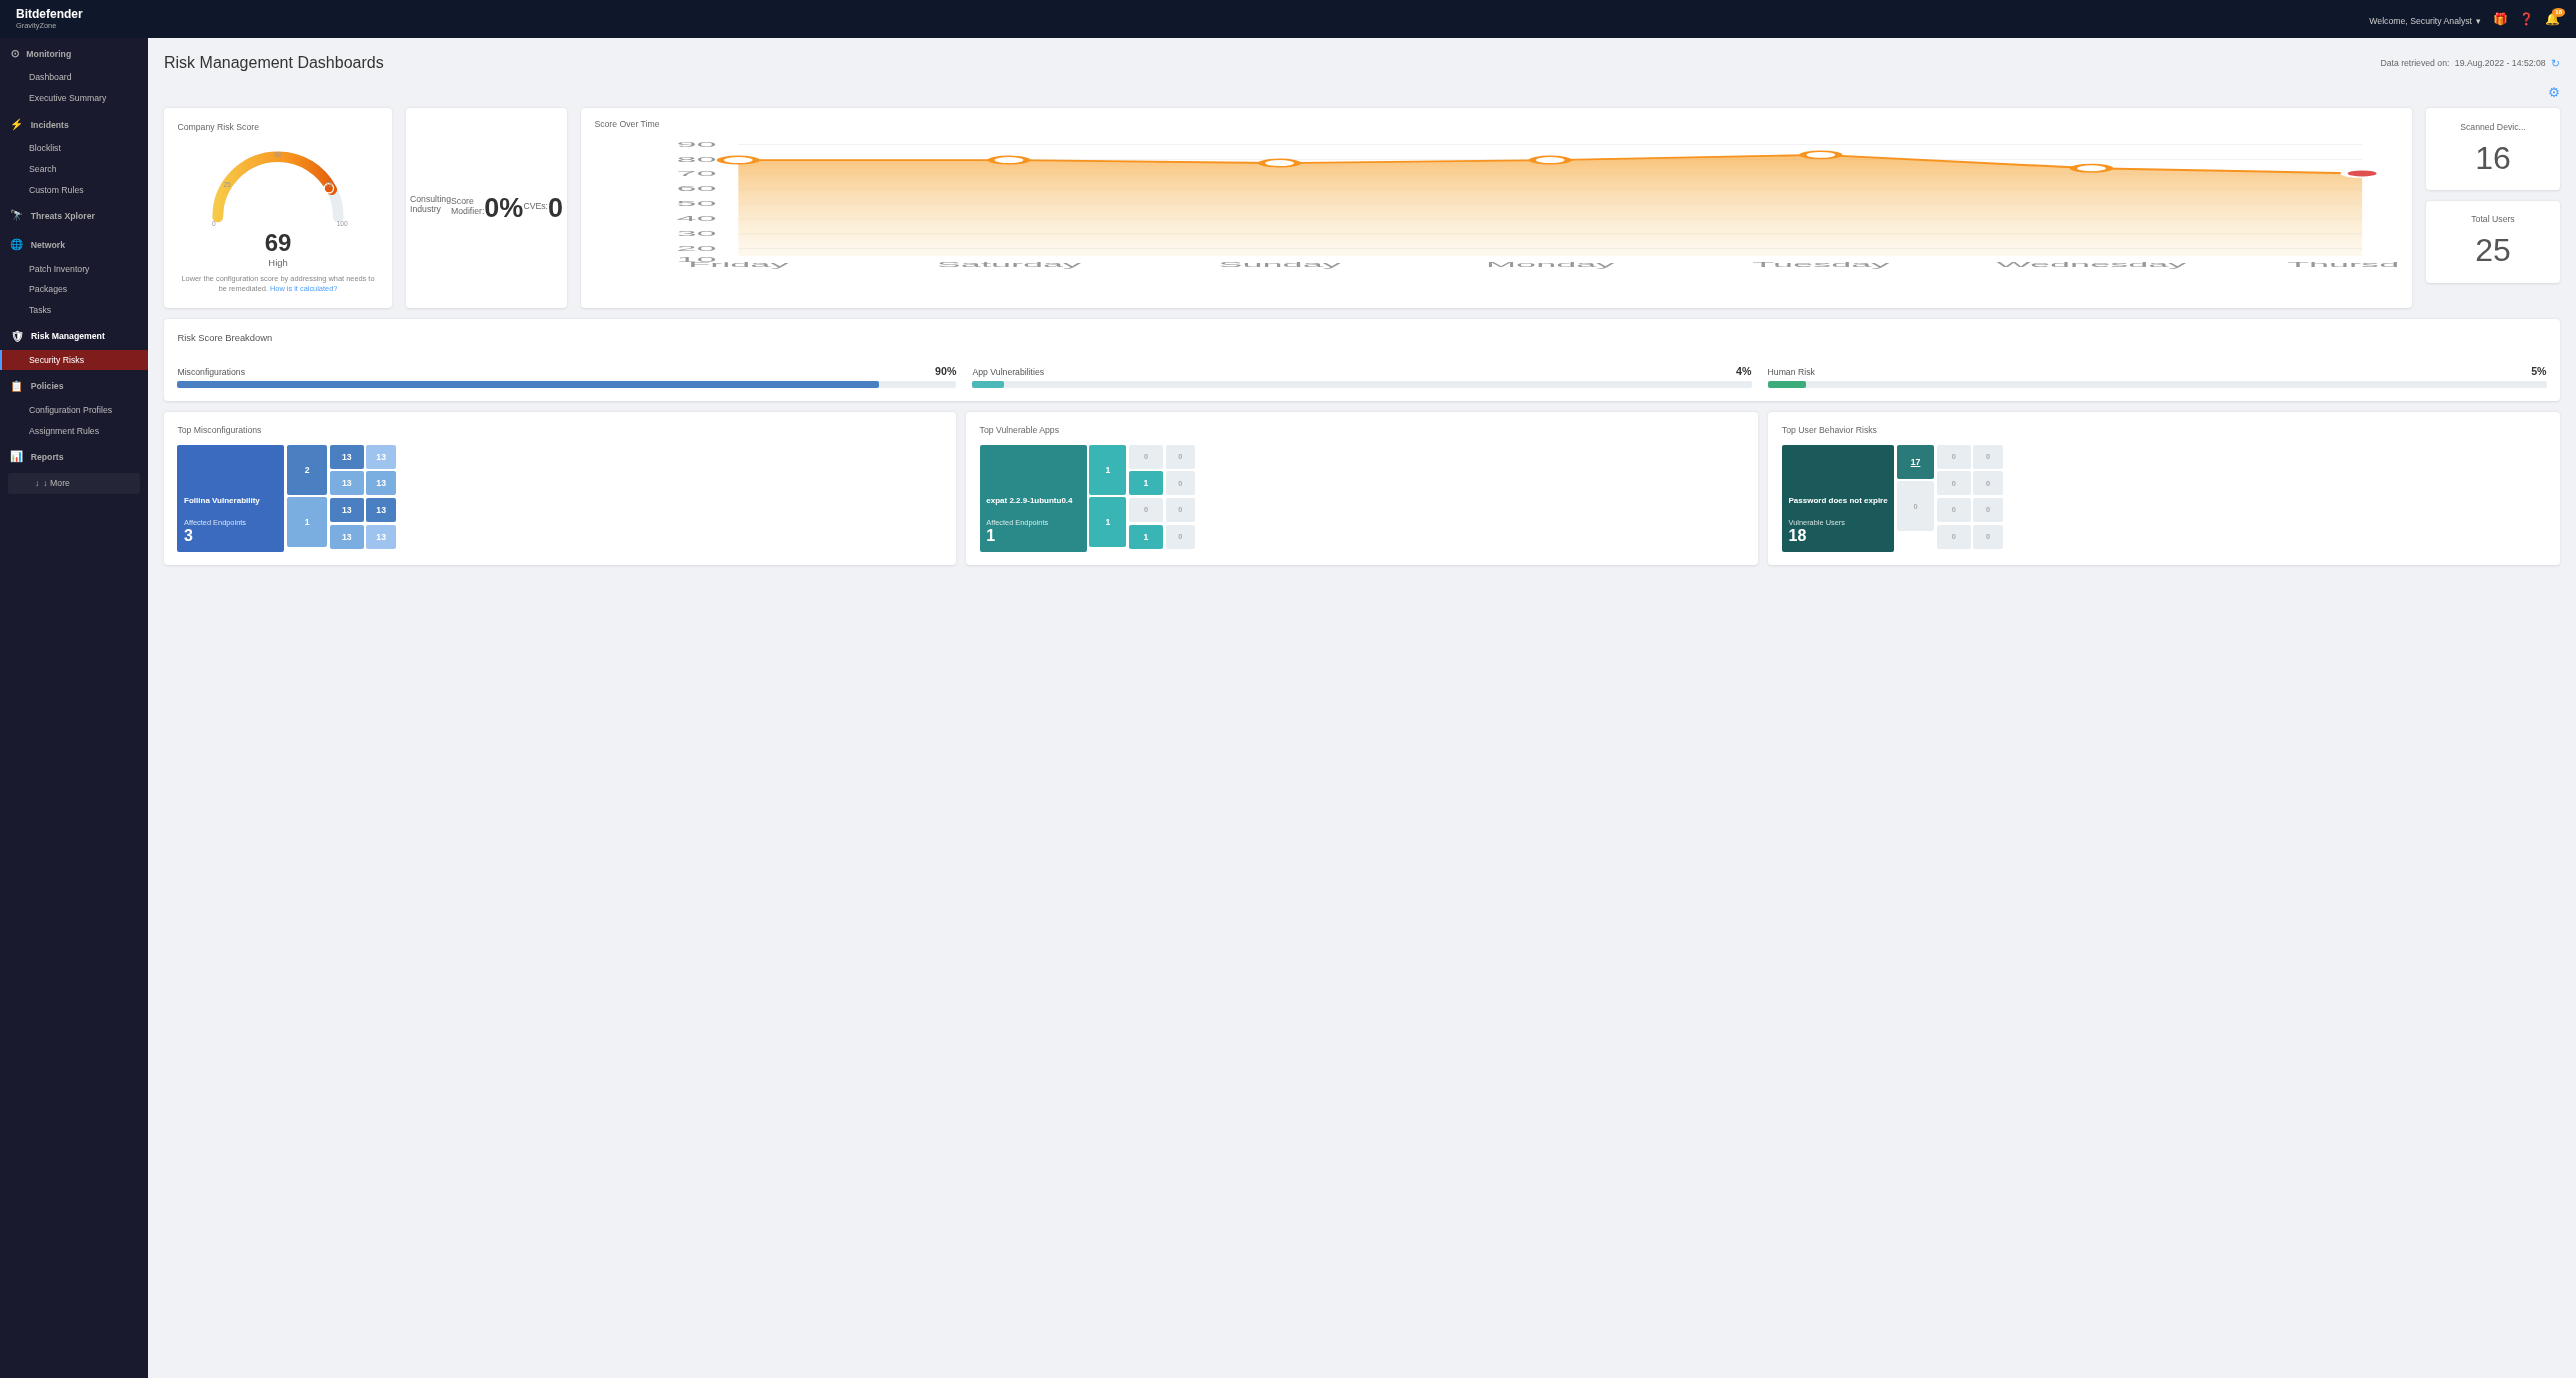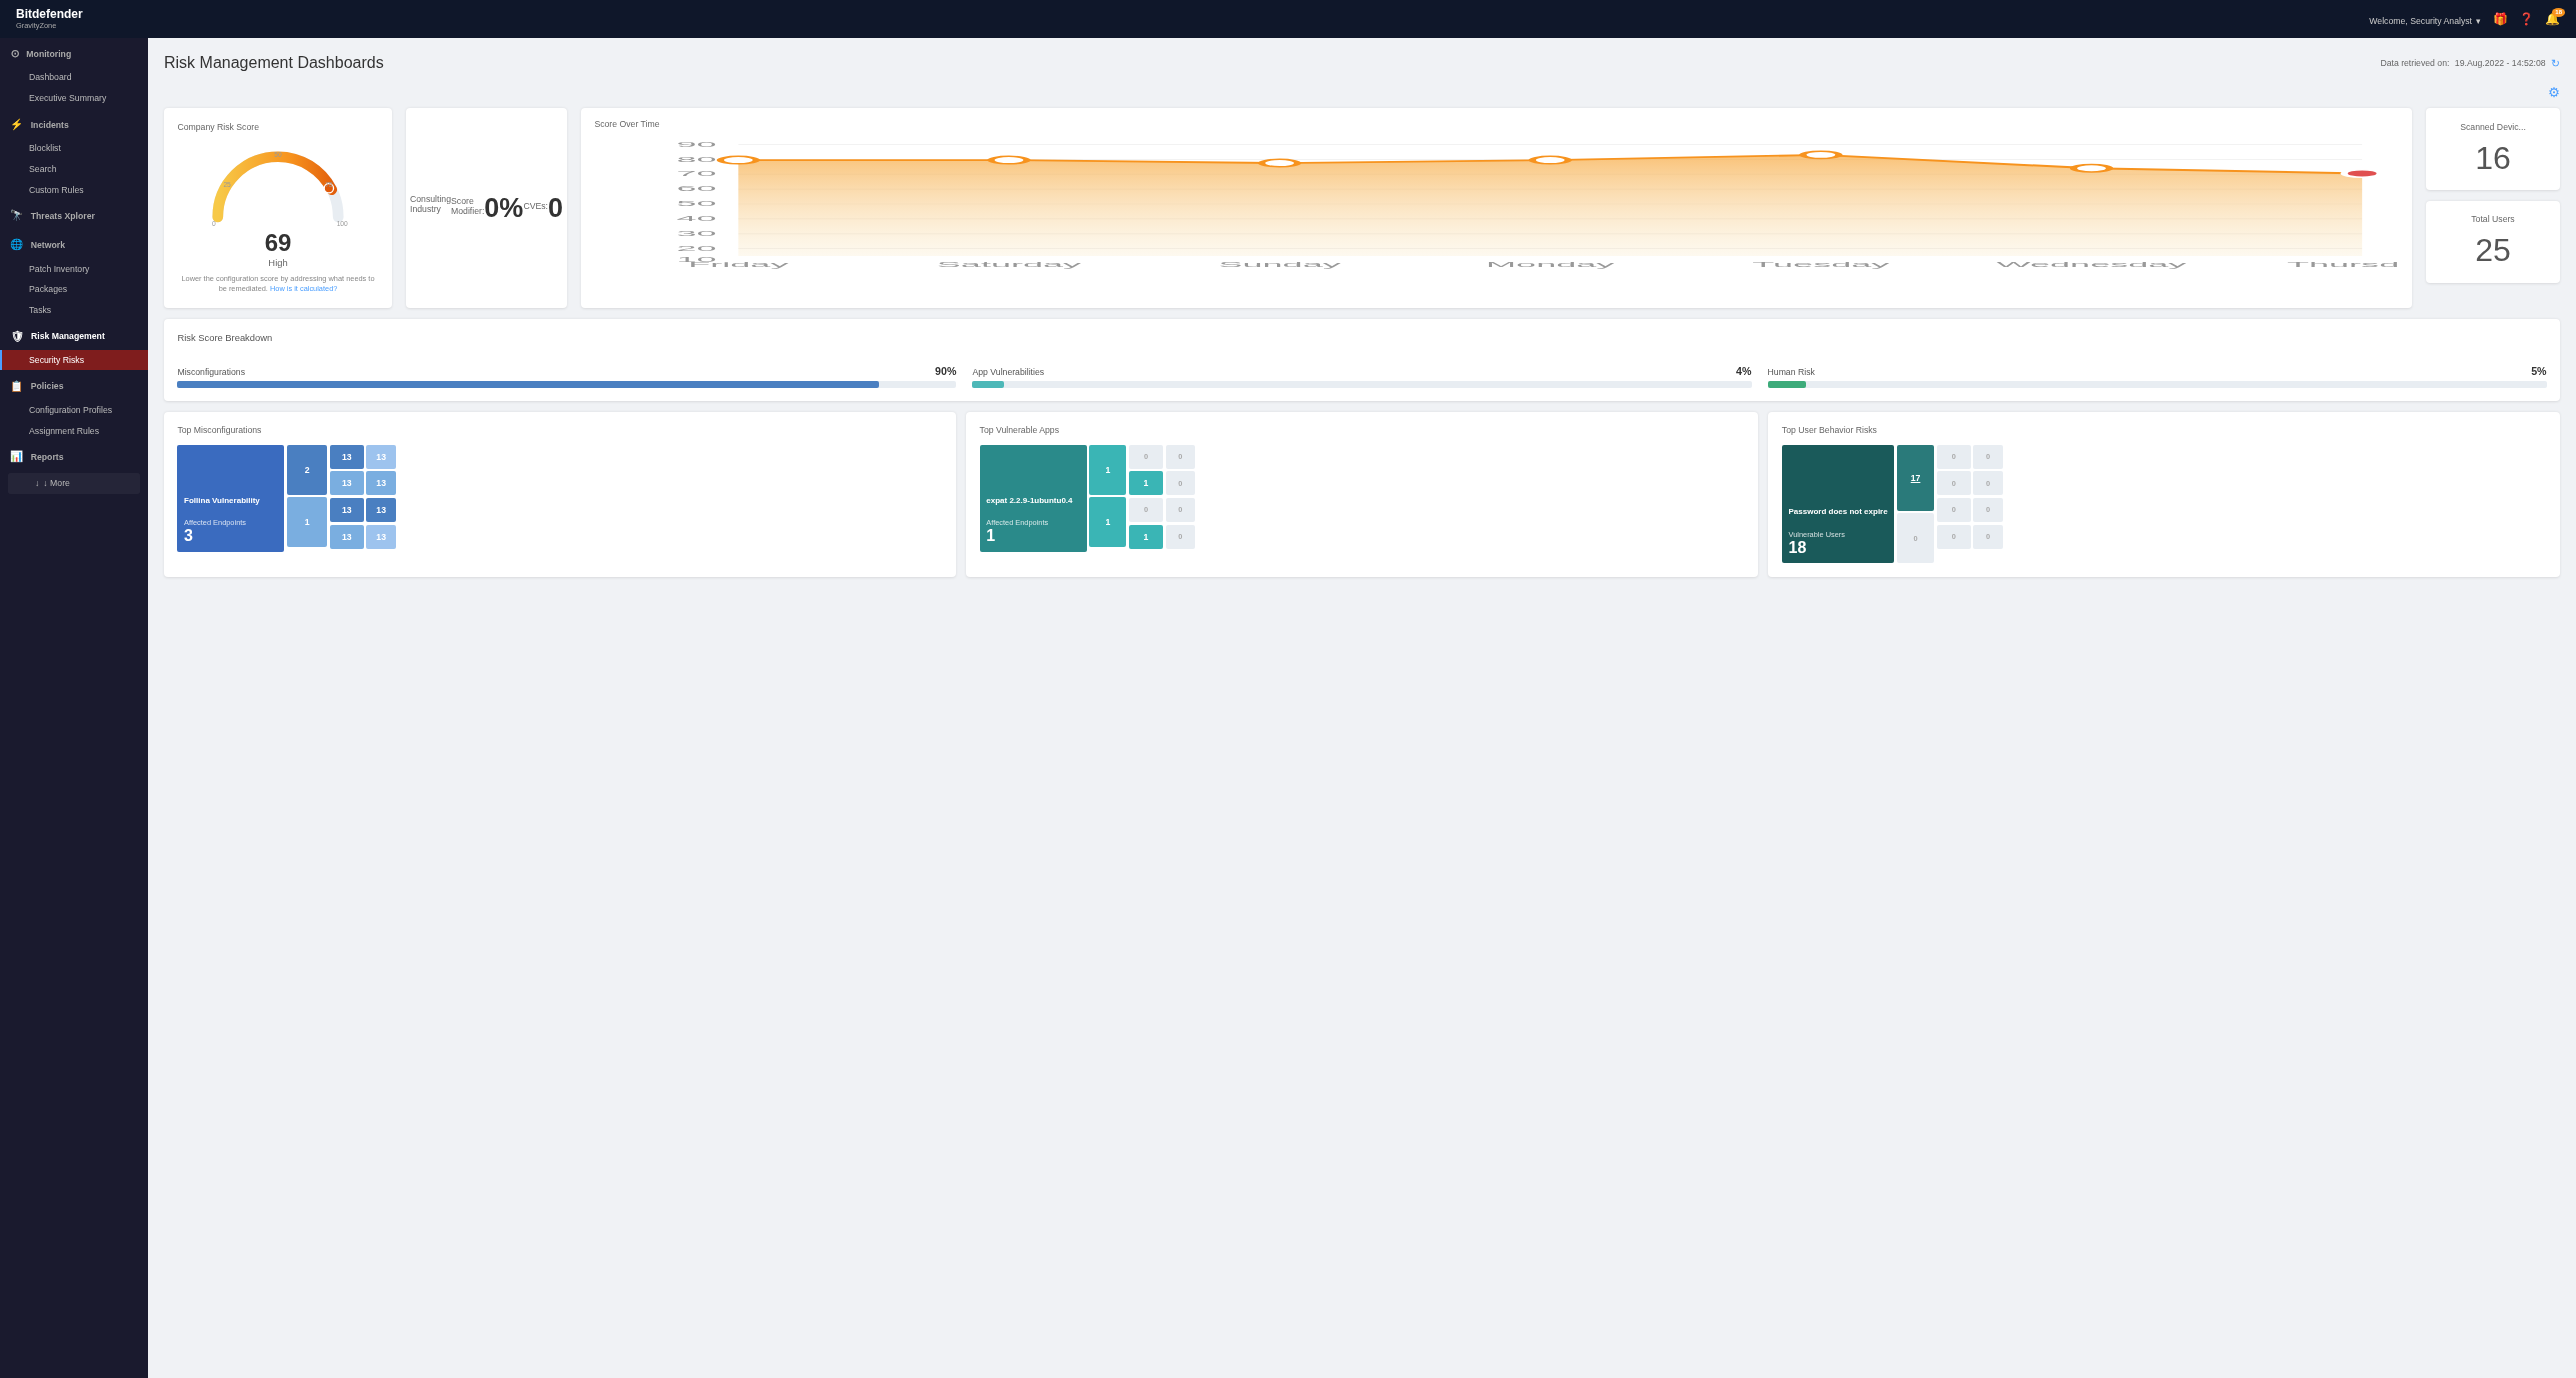--- a/index.html
+++ b/index.html
@@ -476,21 +476,21 @@
 
       <div class="bottom-card">
         <div class="bottom-card-title">Top User Behavior Risks</div>
         <div class="treemap">
           <div class="treemap-dark-main">
             <div style="font-size:8px;font-weight:600;">Password does not expire</div>
             <div style="font-size:7.4px;opacity:0.8;margin-top:13.4px;">Vulnerable Users</div>
             <div style="font-size:16px;font-weight:700;">18</div>
           </div>
           <div class="treemap-col">
-            <div class="treemap-cell dark-teal" style="height:66px;width:37px;text-decoration:underline;">17</div>
+            <div class="treemap-cell dark-teal" style="height:34px;width:37px;text-decoration:underline;">17</div>
             <div class="treemap-cell gray-cell" style="height:50px;width:37px;color:#aaa;font-size:7.4px;">0</div>
           </div>
           <div class="treemap-col">
             <div class="treemap-cell gray-cell" style="height:24px;width:34px;color:#aaa;font-size:7.4px;">0</div>
             <div class="treemap-cell gray-cell" style="height:24px;width:34px;color:#aaa;font-size:7.4px;">0</div>
             <div class="treemap-cell gray-cell" style="height:24px;width:34px;color:#aaa;font-size:7.4px;">0</div>
             <div class="treemap-cell gray-cell" style="height:24px;width:34px;color:#aaa;font-size:7.4px;">0</div>
           </div>
           <div class="treemap-col">
             <div class="treemap-cell gray-cell" style="height:24px;width:29.5px;color:#aaa;font-size:7.4px;">0</div>

